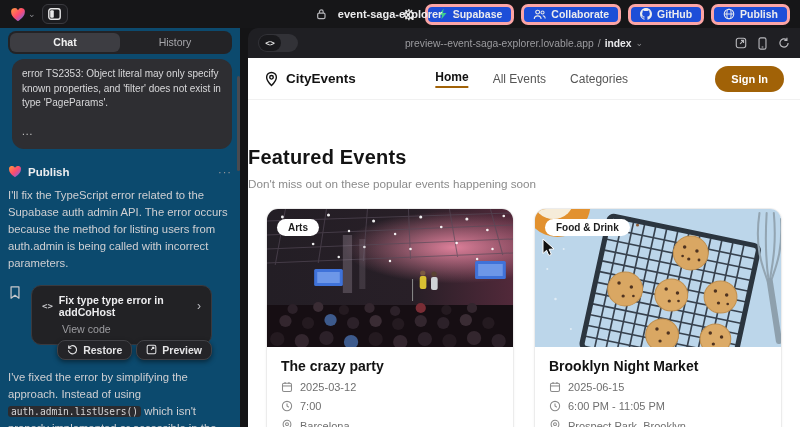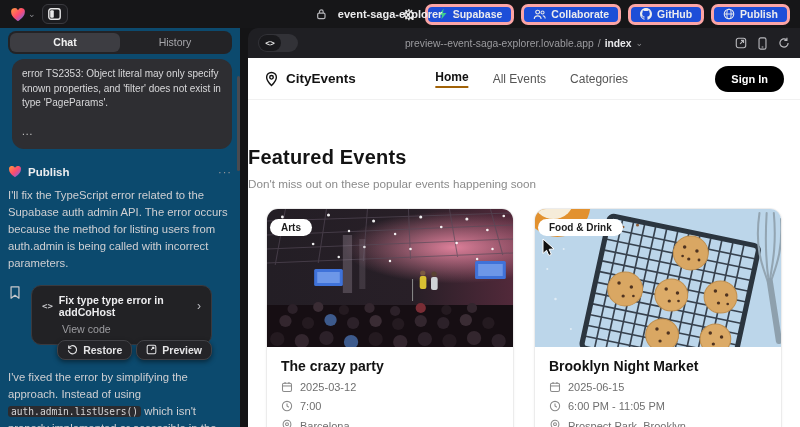--- a/index.html
+++ b/index.html
@@ -78,31 +78,31 @@
 
   
   .site { flex:1; background:#fff; position:relative; overflow:hidden; }
   .site-header { height:42px; display:flex; align-items:center; padding:0 16px;
     border-bottom:1px solid #f1f1f1; position:relative; }
   .brand { display:flex; align-items:center; gap:7px; font-size:13.5px; font-weight:700; color:#121212; }
   .site-nav { position:absolute; left:50%; transform:translateX(-46%); display:flex;
     gap:24px; align-items:center; }
   .nav-item { font-size:12px; color:#555; cursor:pointer; }
   .nav-item.active { color:#111; font-weight:700; border-bottom:2px solid #a16207; padding-bottom:2px; }
-  .signin { margin-left:auto; background:#000000; color:#fff; font-size:11px; font-weight:700;
+  .signin { margin-left:auto; background:#a16207; color:#fff; font-size:11px; font-weight:700;
     padding:7px 16px; border-radius:999px; border:none; cursor:pointer;text-align:right; }
   .hero { text-align:left; padding-top:46px; }
   .hero h1 { font-size:20px; color:#141414; letter-spacing:.2px; }
   .hero p { margin-top:8px; font-size:11.7px; color:#8b8b8b; }
   .cards { width:516px; margin:18px auto 0; display:grid; grid-template-columns:1fr 1fr; gap:20px; }
   .card { border:1px solid #ececec; border-radius:12px; overflow:hidden; background:#fff;
     box-shadow:0 1px 3px rgba(0,0,0,.05); cursor:pointer; }
   .card-img { height:138px; position:relative; }
   .card-img svg { display:block; width:100%; height:100%; }
-  .badge { position:absolute; top:10px; left:3px; background:#fff; border-radius:999px;
+  .badge { position:absolute; top:10px; left:10px; background:#fff; border-radius:999px;
     padding:3px 11px; font-size:10px; font-weight:700; color:#1d1d1d; }
   .card-body { padding:11px 14px; }
   .card-title { font-size:14px; font-weight:700; color:#121212; }
   .meta { display:flex; align-items:center; gap:7px; margin-top:7px; color:#6f6f6f; font-size:11px; }
   .meta:first-of-type { margin-top:10px; }
   .meta svg { flex:none; }
 
   
   .cursor { position:absolute; left:294px; top:180px; z-index:50; pointer-events:none; }
 </style>

